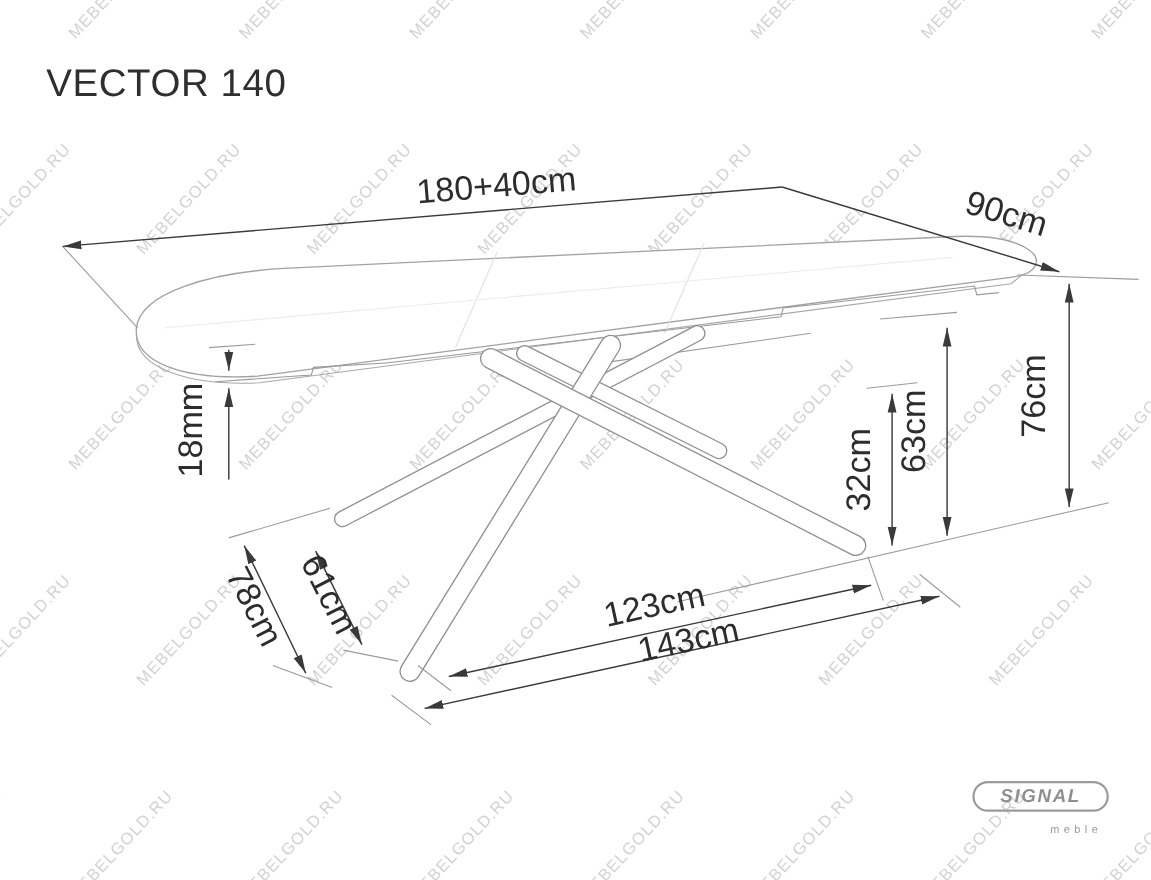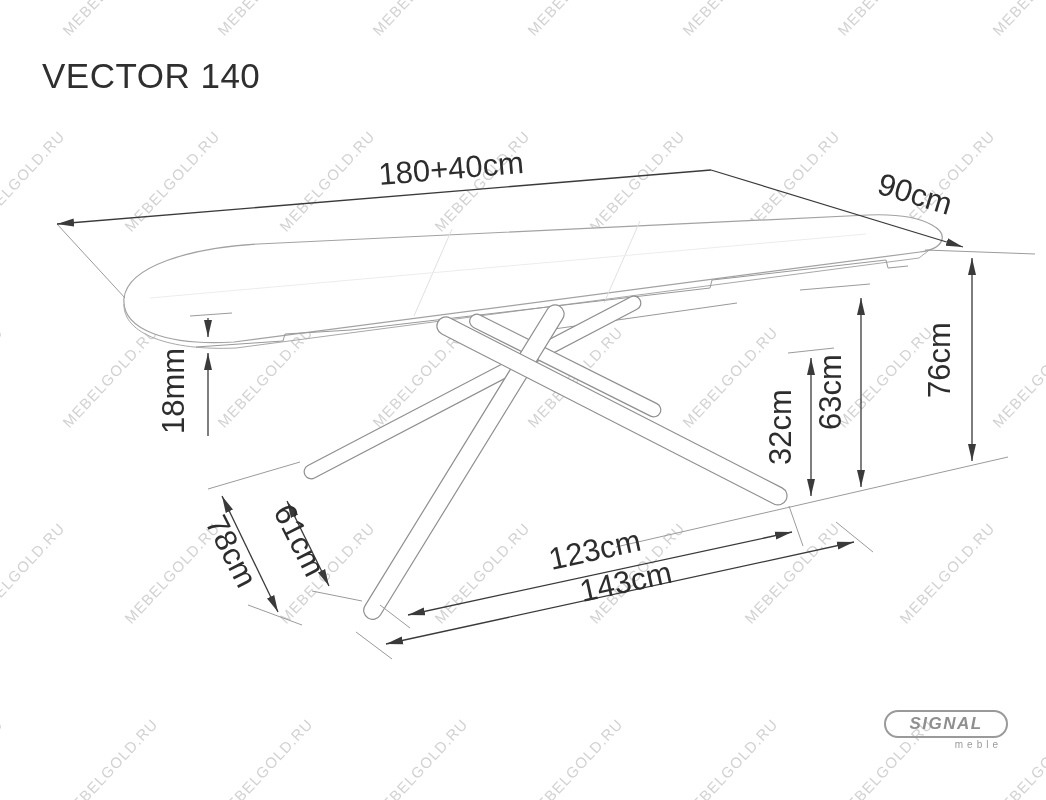--- a/index.html
+++ b/index.html
@@ -13,21 +13,21 @@
          letter-spacing:0.5px;}
   .drawing{position:absolute;left:0;top:0;}
   .dim-label{font-size:31px;fill:#2d2d2d;}
   .footer-note{position:absolute;left:40px;top:716px;font-size:27px;color:#b3b3b3;}
   .logo{position:absolute;left:884px;top:710px;width:124px;}
   .logo-capsule{height:24px;border:2px solid #9a9a9a;border-radius:14px;
                 display:flex;align-items:center;justify-content:center;}
   .logo-brand{font-style:italic;font-weight:900;font-size:17px;color:#8f8f8f;
               letter-spacing:1.5px;}
   .logo-sub{text-align:right;padding-right:6px;font-size:10px;color:#9a9a9a;
-            letter-spacing:4px;margin-top:1px;}
+            letter-spacing:4px;margin-top:11px;}
 </style>
 </head>
 <body>
 
 <div class="stage">
 
   <div id="watermarks">
       <span class="wm" style="left: -45px; top: -15px;">MEBELGOLD.RU</span>
       <span class="wm" style="left: 110px; top: -15px;">MEBELGOLD.RU</span>
       <span class="wm" style="left: 265px; top: -15px;">MEBELGOLD.RU</span>

